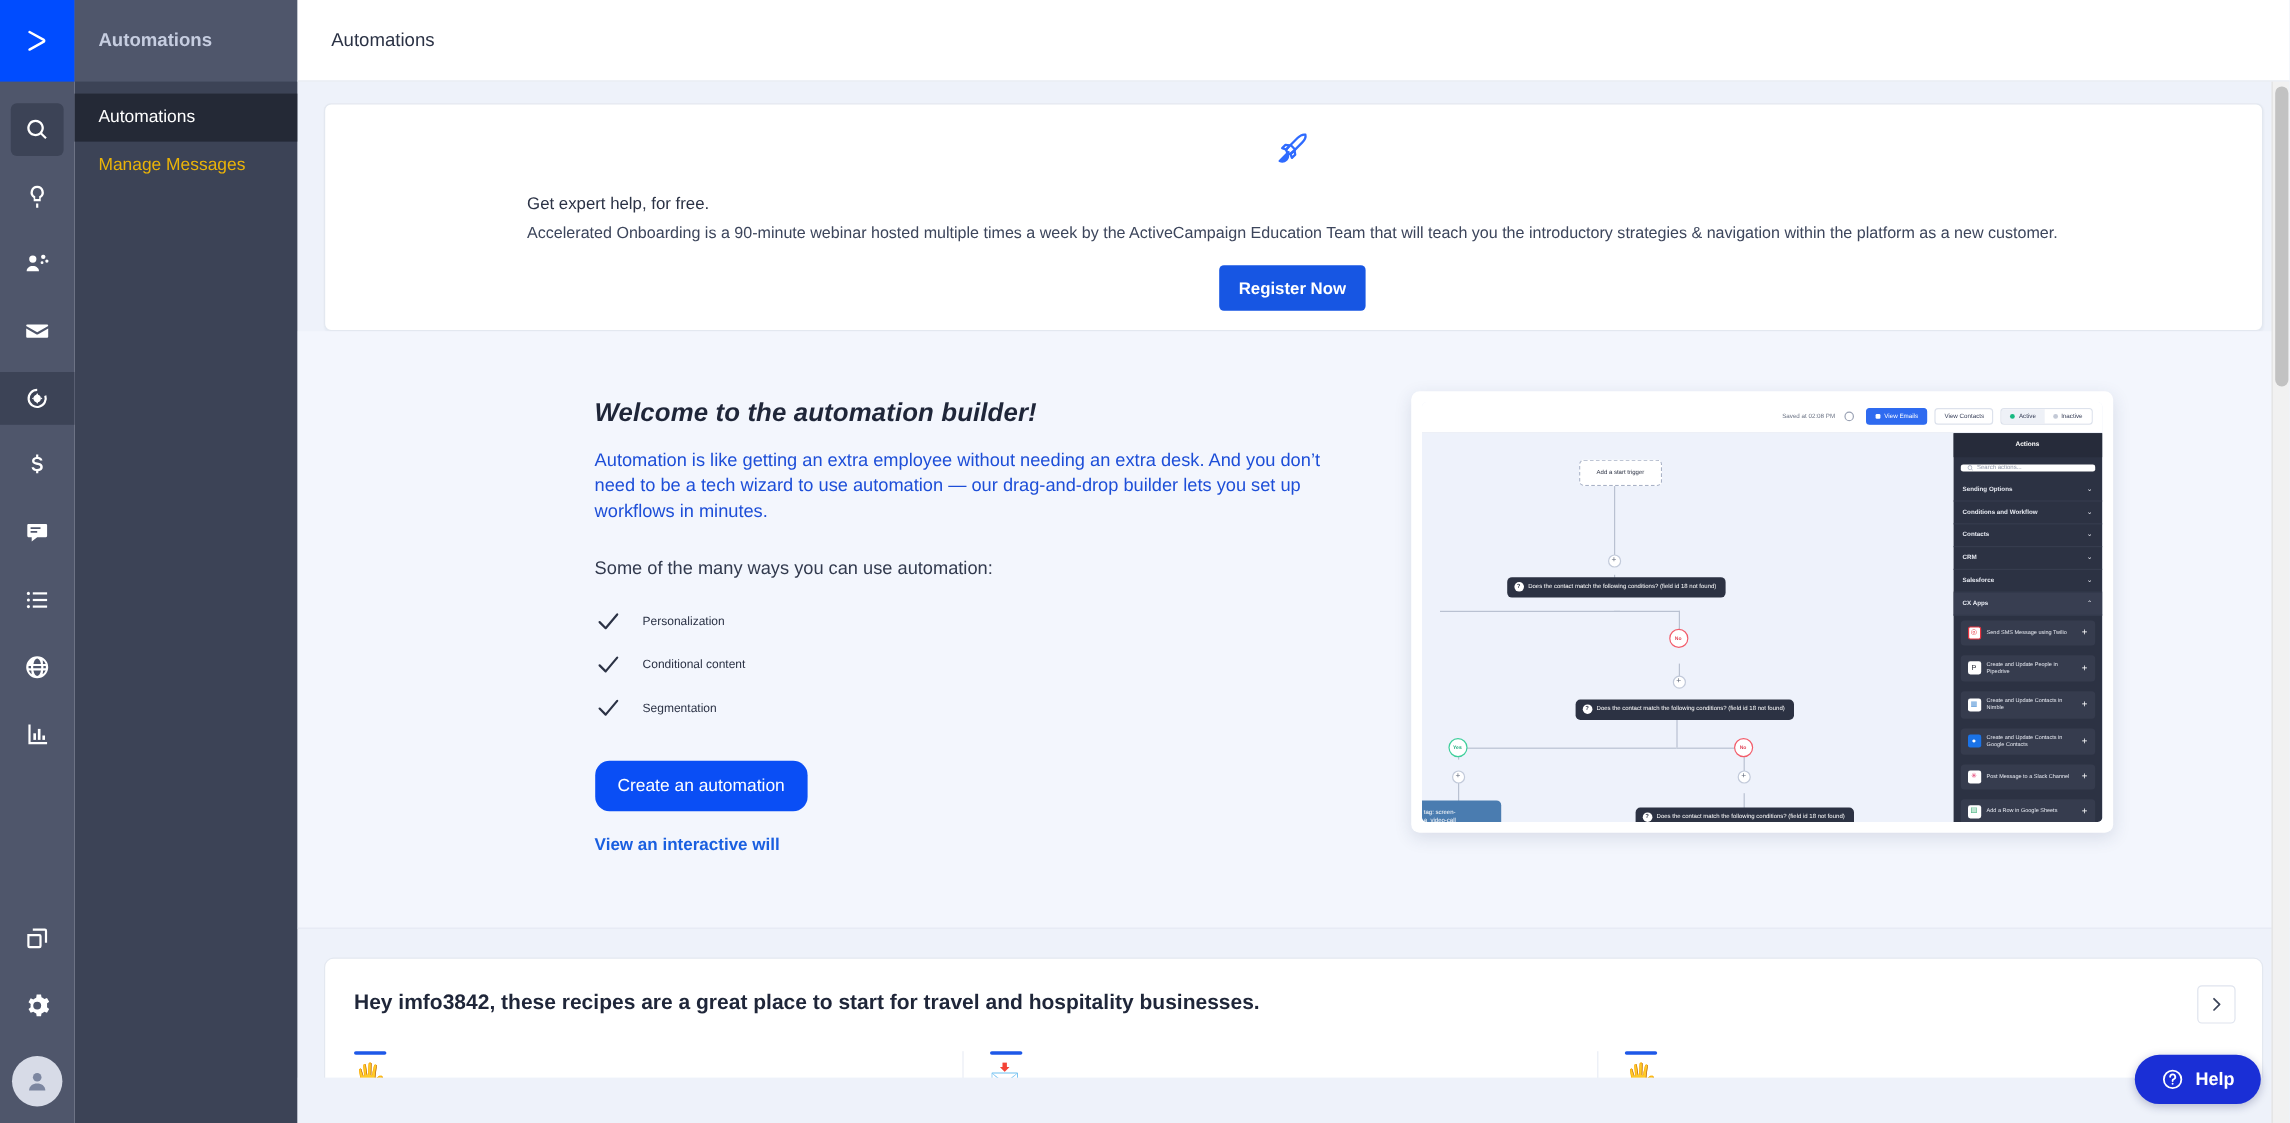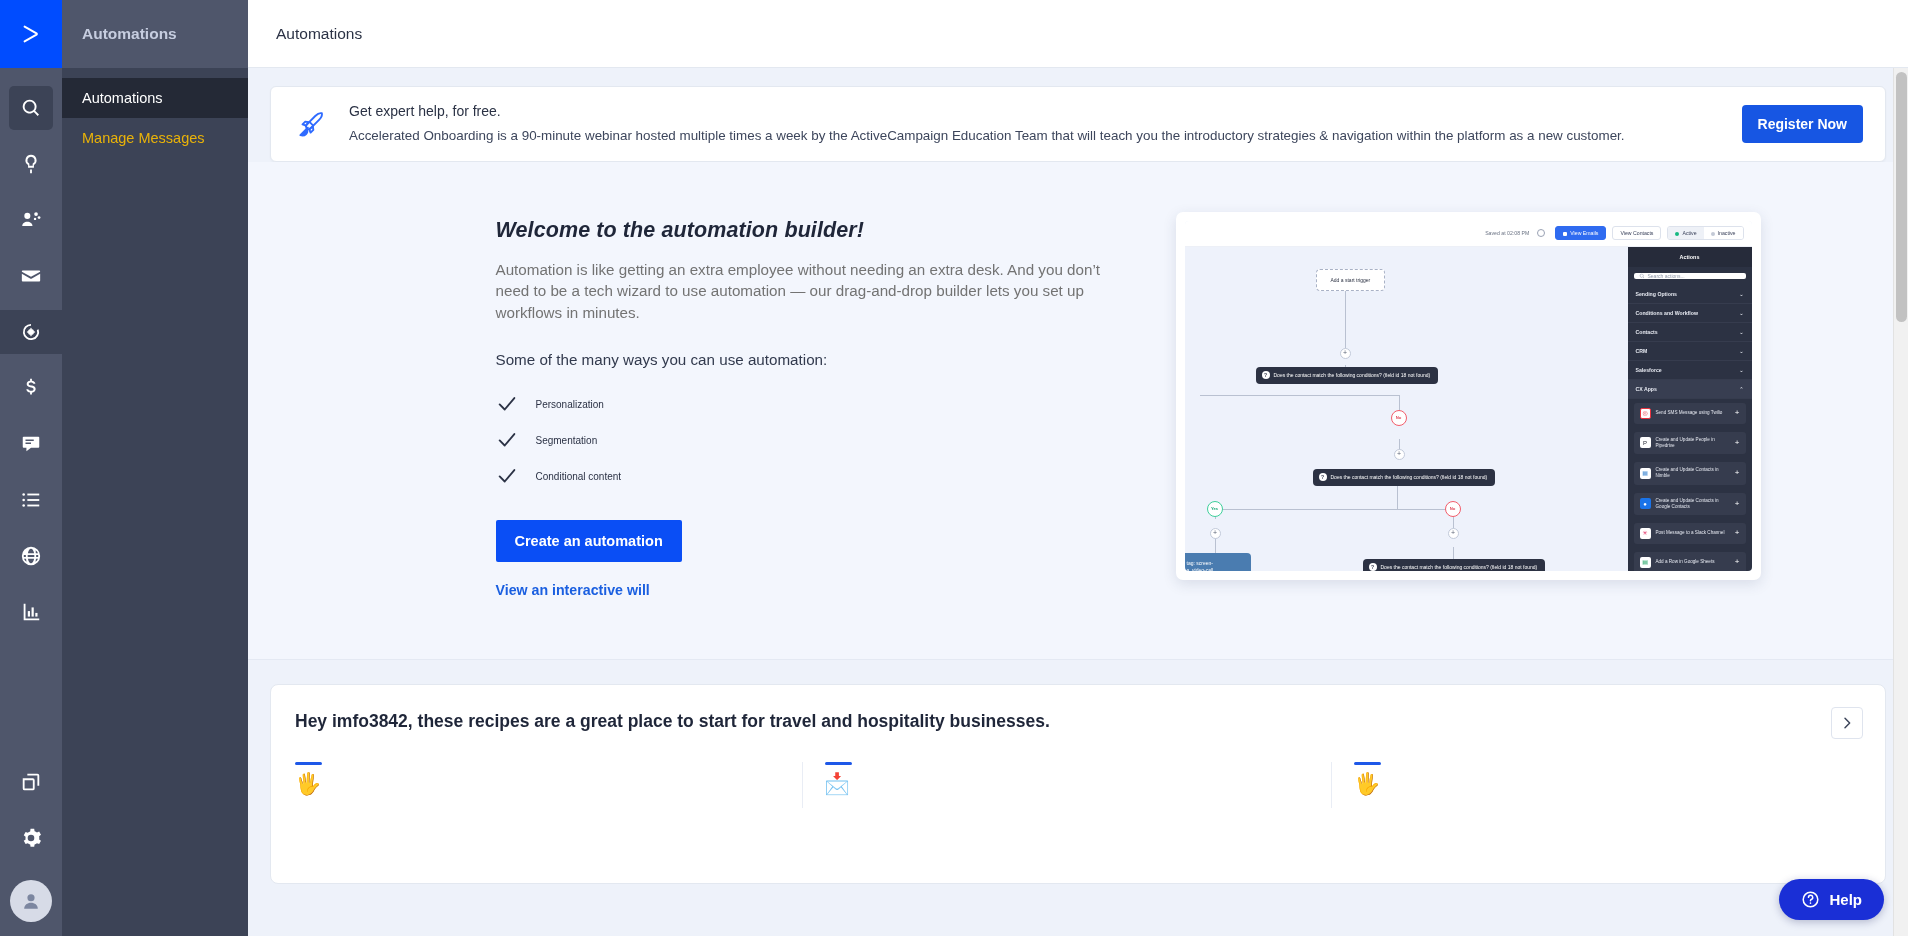--- a/index.html
+++ b/index.html
@@ -70,51 +70,52 @@
   .topbar-title { font-size: 15.5px; color: #2b3245; font-weight: 400; }
 
   .scrollwrap { flex:1 1 auto; overflow:hidden; position:relative; padding: 0; }
   .content { padding: 18px 22px 0 22px; }
 
   
   .banner {
     background:#ffffff; border:1px solid #e3e8f0; border-radius:6px;
     display:flex; align-items:center; padding: 16px 22px 16px 20px; gap: 18px;
     box-shadow: 0 1px 2px rgba(30,40,70,.04);
+    flex-direction: column;
   }
   .banner-icon { flex: 0 0 40px; display:flex; align-items:center; justify-content:center; color:#2f6bff; }
   .banner-icon svg { width:34px; height:34px; }
   .banner-text { flex: 1 1 auto; min-width:0; }
   .banner-title { font-size: 14px; color:#2b3245; margin-bottom: 9px; }
   .banner-sub { font-size: 13.4px; color:#3d465c; line-height:1.25; }
   .btn-primary {
     background:#1756e3; color:#fff; border:none; border-radius:4px;
     font-size:14px; font-weight:700; padding: 11px 16px; cursor:pointer;
     font-family:"Liberation Sans", sans-serif; white-space:nowrap;
   }
 
   
   .hero {
     background:#f3f6fd; border-bottom:1px solid #e4e9f3;
     margin: 0 -22px; padding: 46px 22px 60px 22px;
     display:flex; align-items:flex-start; justify-content:center; gap: 40px;
   }
   .hero-left { width: 740px; padding-left: 100px; padding-top: 10px; }
   .hero-h1 { font-size: 21.5px; font-weight:700; color:#1f2639; margin-bottom: 16px; letter-spacing:.1px;font-style:italic;}
-  .hero-p { font-size: 15.2px; color:#737373; line-height: 1.42; max-width: 740px; }
+  .hero-p { font-size: 15.2px; color:#1d4ed8; line-height: 1.42; max-width: 740px; }
   .hero-p2 { margin-top: 28px; font-size: 15.2px; color:#323a4e; }
   .hero-list { margin-top: 18px; }
   .hero-li { display:flex; align-items:center; gap: 18px; height: 36px; }
   .check { width: 22px; height: 22px; color:#2b3245; flex:0 0 22px; }
   .check svg { width:22px; height:22px; }
   .hero-li span { font-size: 10px; color:#2b3245; }
   .hero-cta { margin-top: 26px; }
   .btn-create {
-    background:#0a4ef5; color:#fff; border:none; border-radius:2px;
-    font-size:14.5px; font-weight:700; padding: 13px 19px; cursor:pointer;
+    background:#0a4ef5; color:#fff; border:none; border-radius:12px;
+    font-size:14.5px; font-weight:400; padding: 13px 19px; cursor:pointer;
     font-family:"Liberation Sans", sans-serif;
   }
   .link-demo {
     display:inline-block; margin-top: 20px; color:#1a5fe0;
     font-size:14.2px; font-weight:700; text-decoration:none; cursor:pointer;
   }
 
   
   .hero-right { width: 585px; flex:0 0 585px; padding-top: 4px; }
   .shot {
@@ -384,27 +385,27 @@
               <div class="hero-li">
                 <span class="check"><svg viewBox="0 0 24 24" fill="none" stroke="#2b3245" stroke-width="2" stroke-linecap="round" stroke-linejoin="round">
                       <path d="M4 12.5 9.5 18 20 5.5"></path>
                     </svg></span>
                 <span>Personalization</span>
               </div>
               <div class="hero-li">
                 <span class="check"><svg viewBox="0 0 24 24" fill="none" stroke="#2b3245" stroke-width="2" stroke-linecap="round" stroke-linejoin="round">
                       <path d="M4 12.5 9.5 18 20 5.5"></path>
                     </svg></span>
-                <span>Segmentation</span>
+                <span>Conditional content</span>
               </div>
               <div class="hero-li">
                 <span class="check"><svg viewBox="0 0 24 24" fill="none" stroke="#2b3245" stroke-width="2" stroke-linecap="round" stroke-linejoin="round">
                       <path d="M4 12.5 9.5 18 20 5.5"></path>
                     </svg></span>
-                <span>Conditional content</span>
+                <span>Segmentation</span>
               </div>
             </div>
             <div class="hero-cta">
               <button class="btn-create">Create an automation</button><br>
               <a class="link-demo">View an interactive will</a>
             </div>
           </div>
 
           <div class="hero-right">
             <div class="shot">

